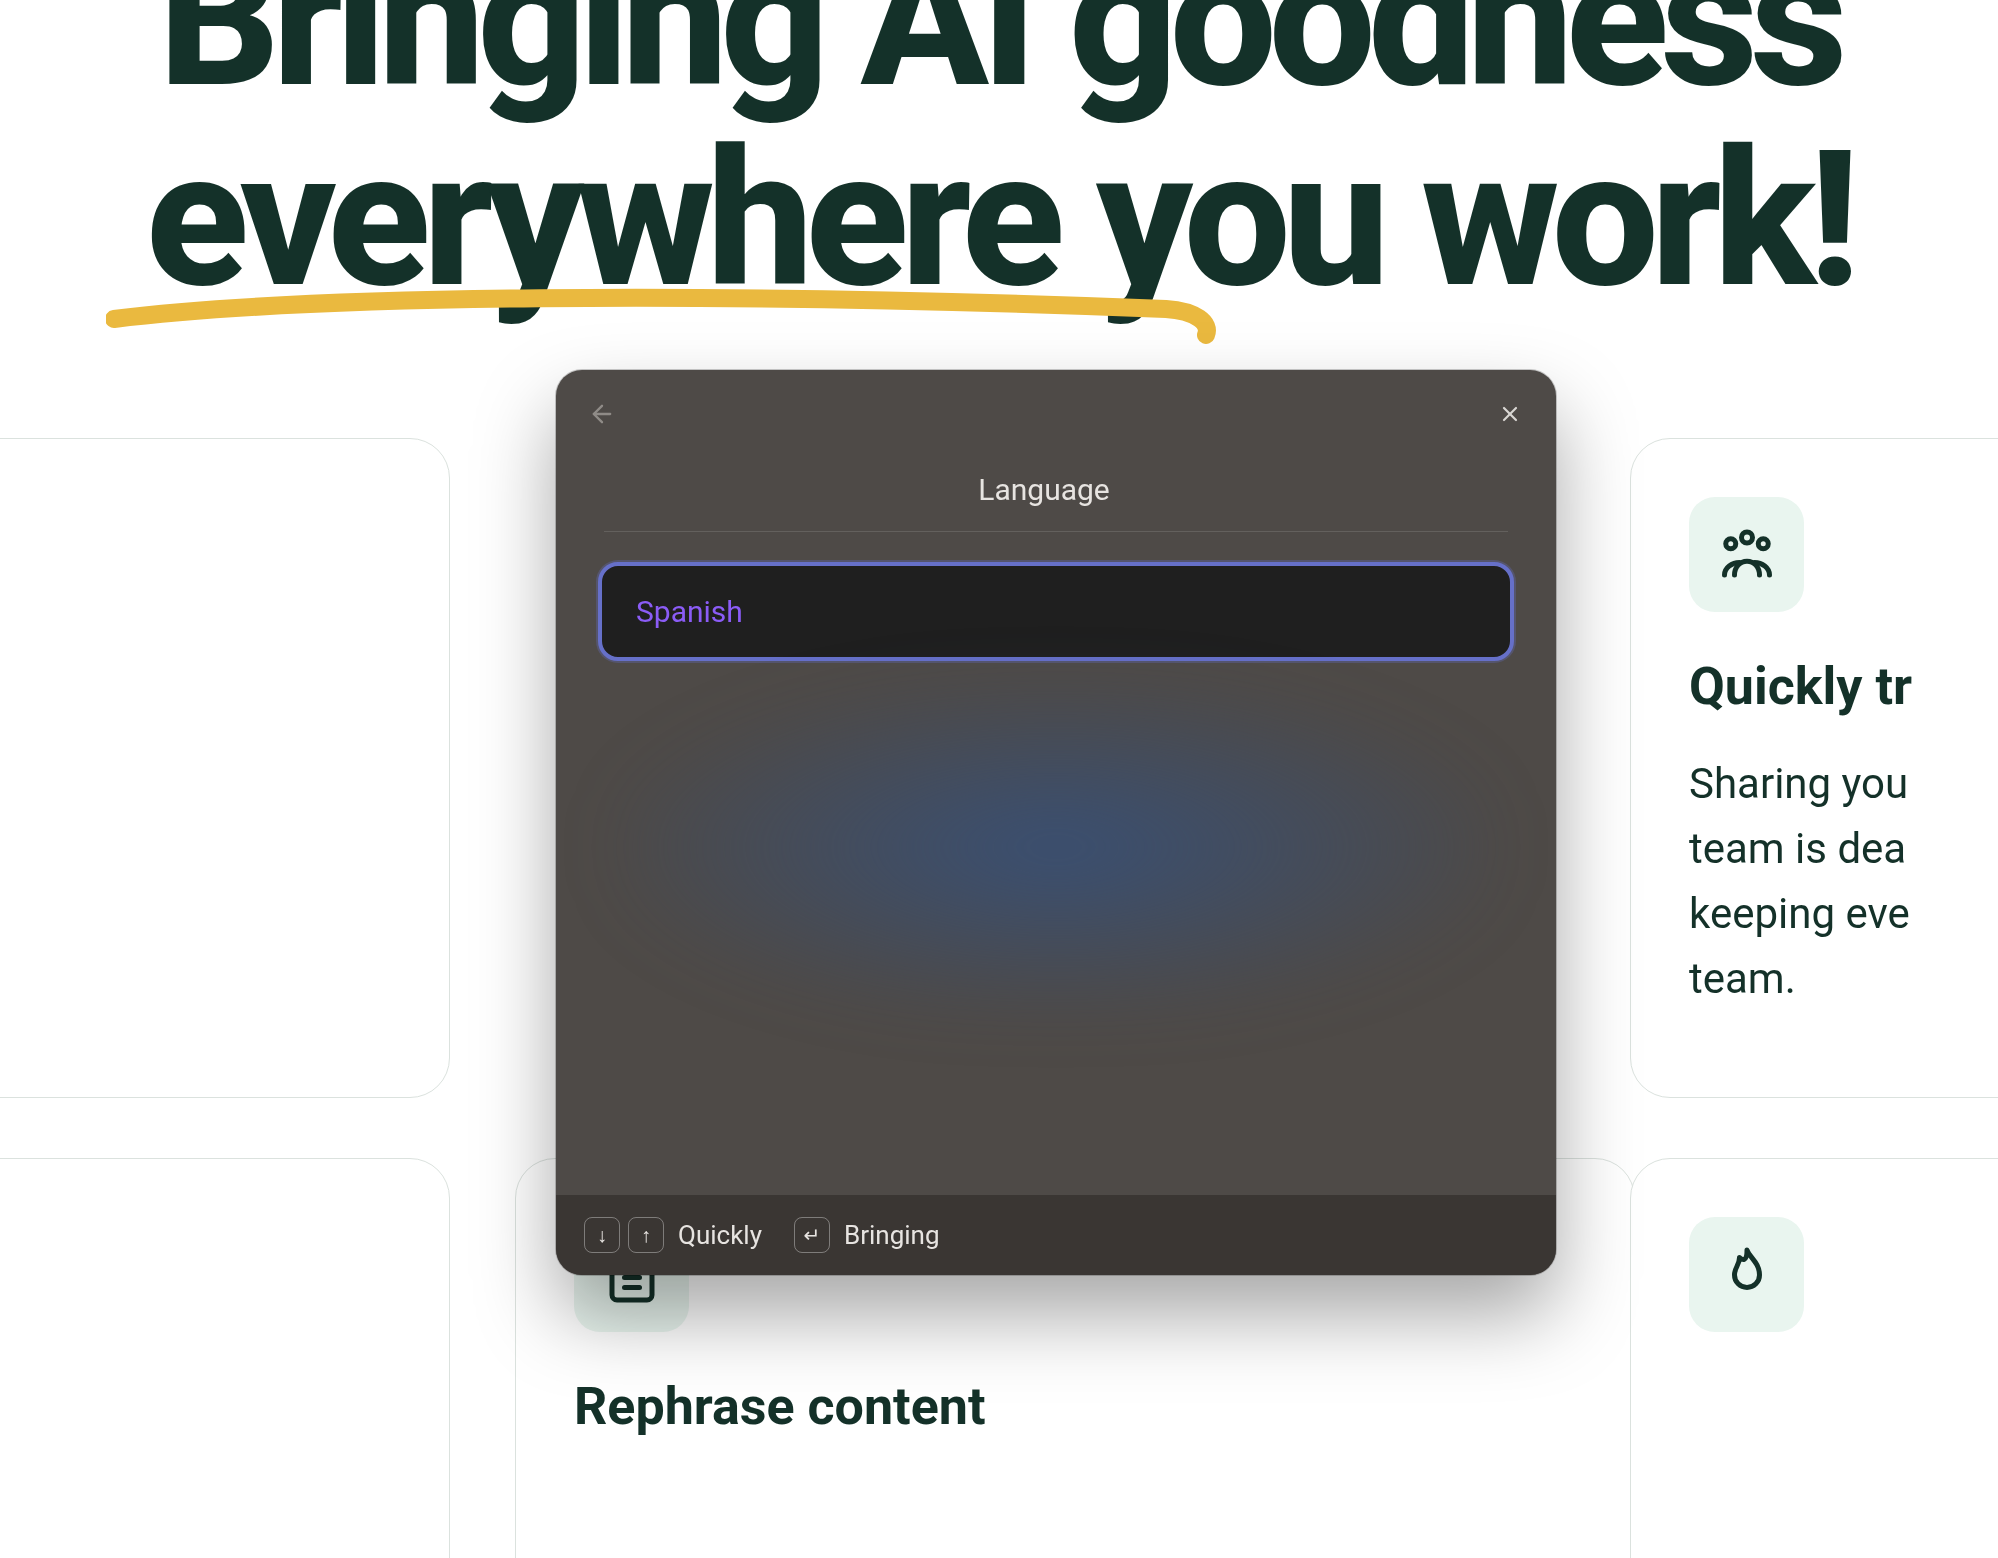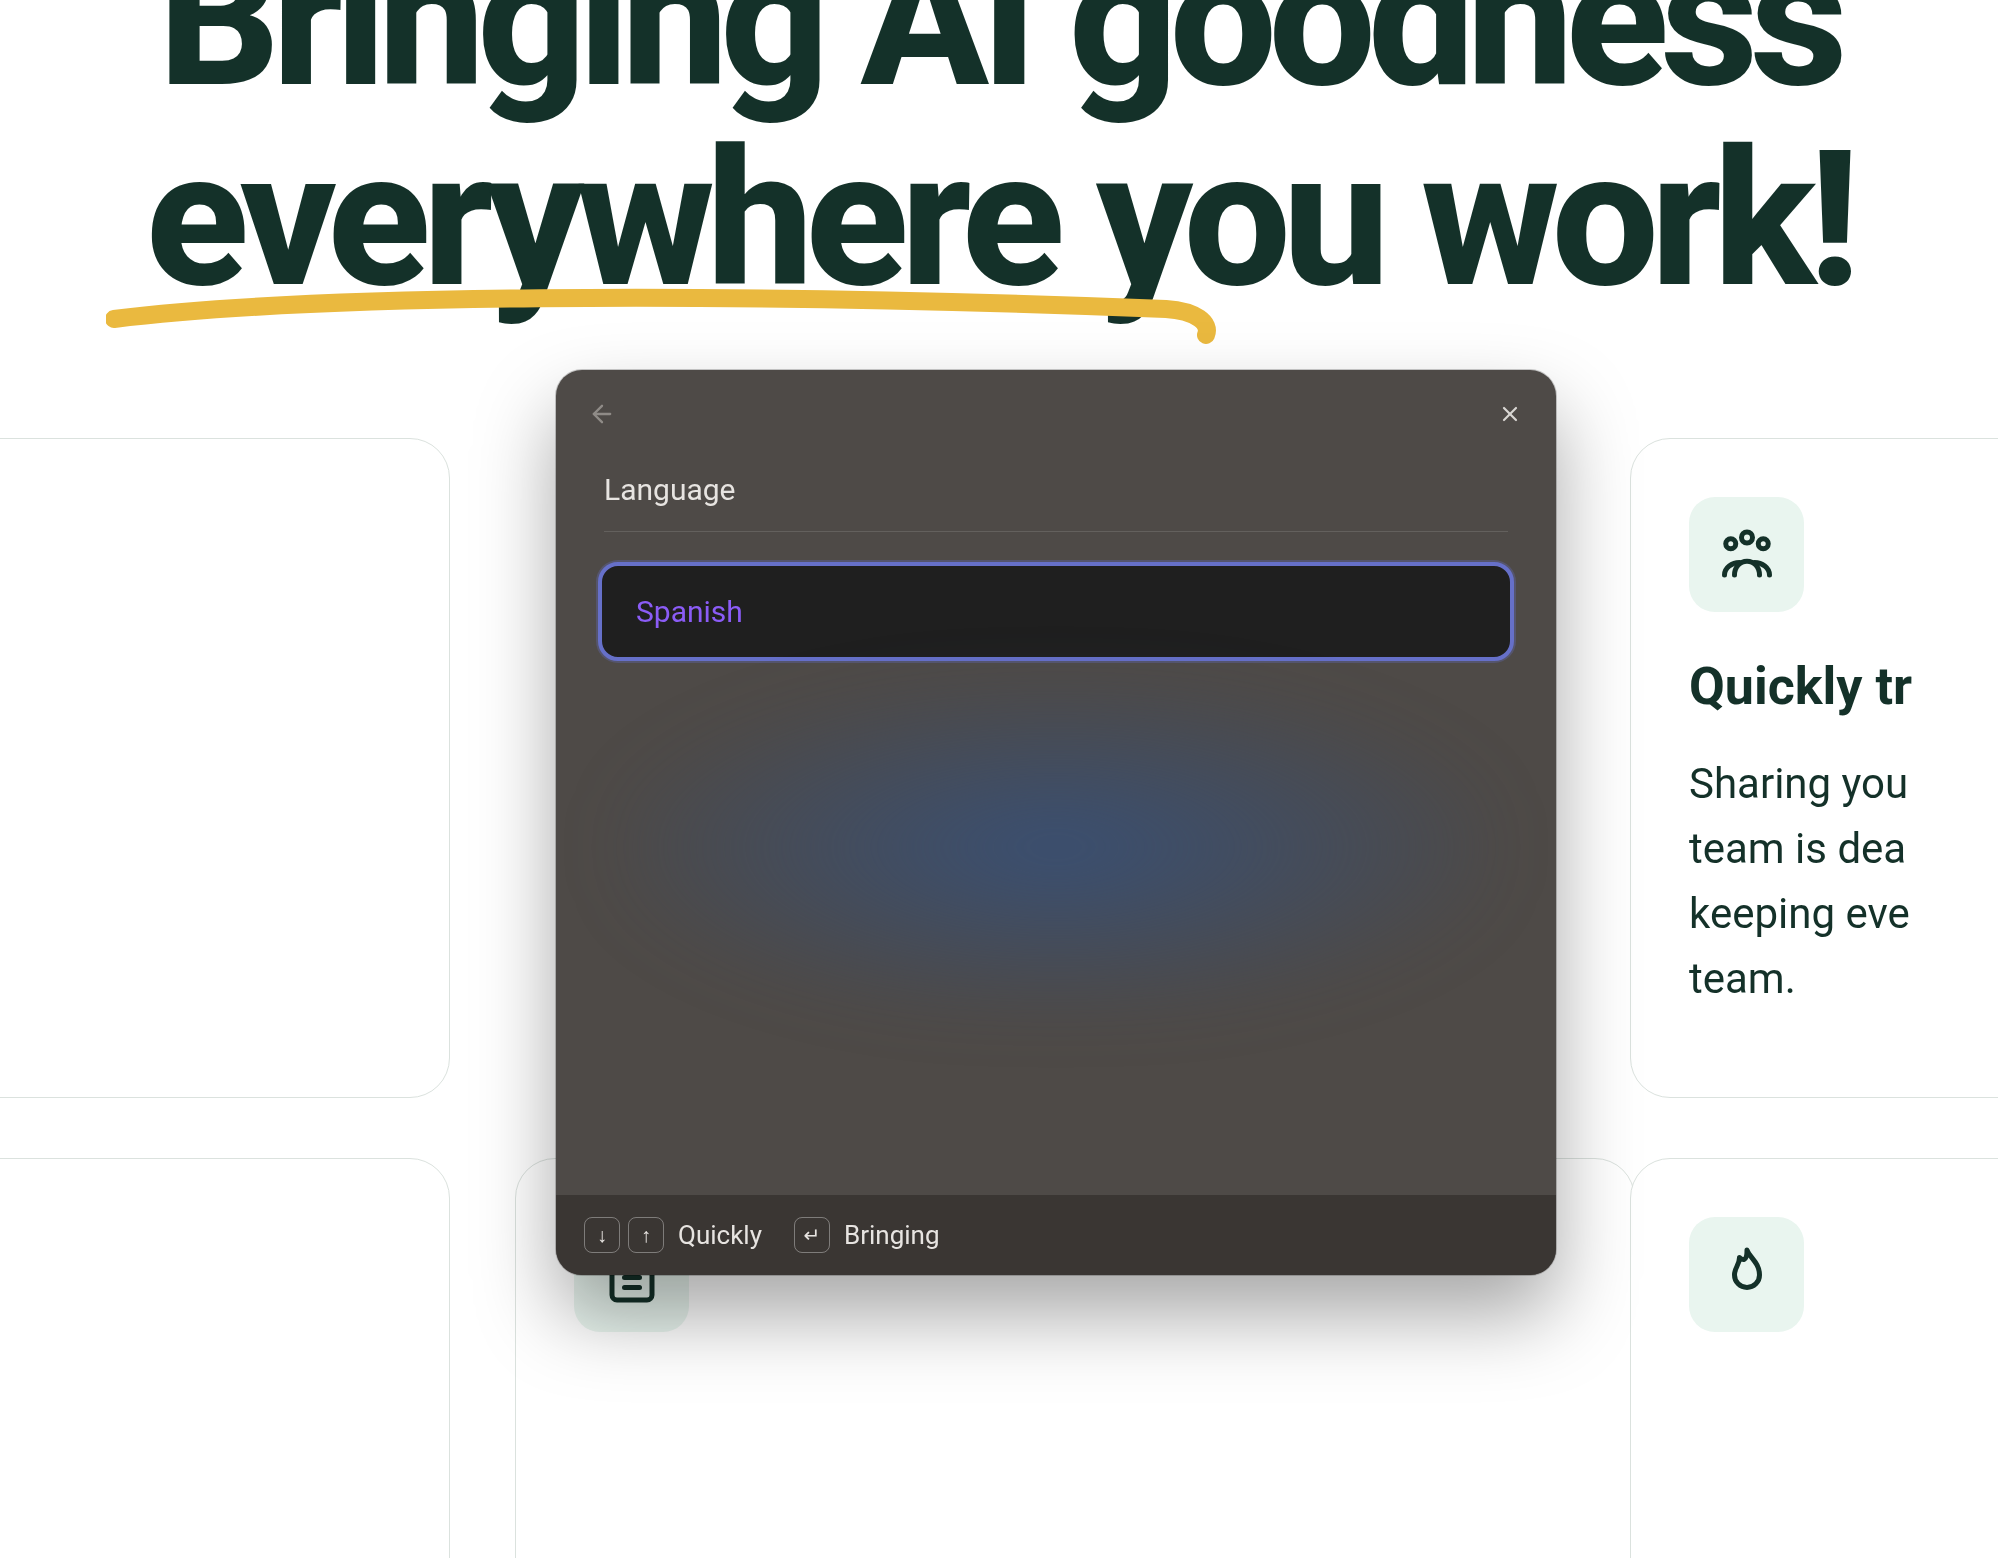--- a/index.html
+++ b/index.html
@@ -146,20 +146,21 @@
     width: 36px; height: 36px;
     display:flex; align-items:center; justify-content:center;
     color: #d9d6d3;
     cursor: pointer;
   }
   .modal-label {
     padding: 40px 72px 24px 48px;
     font-size: 30px;
     color: #e7e4e1;
     font-weight: 400;
+    text-align: center;
   }
   .modal-divider {
     margin: 0 48px;
     height: 1px;
     background: rgba(255,255,255,0.12);
   }
   .modal-content {
     flex: 1;
     padding: 30px 42px;
     position: relative;
@@ -244,20 +245,21 @@
   </div>
 
   <div class="card card-mid">
     <div class="card-icon-wrap">
       <svg viewBox="0 0 24 24" fill="none" stroke-width="2" stroke-linecap="round" stroke-linejoin="round">
         <path d="M14 2H6a2 2 0 0 0-2 2v16a2 2 0 0 0 2 2h12a2 2 0 0 0 2-2V8z"></path>
         <line x1="9" y1="13" x2="15" y2="13"></line>
         <line x1="9" y1="17" x2="15" y2="17"></line>
       </svg>
     </div>
+    <div class="card-title">Rephrase content</div>
   </div>
 
   <div class="card card-right-1">
     <div class="card-icon-wrap">
       <svg viewBox="0 0 24 24" fill="none" stroke-width="2" stroke-linecap="round" stroke-linejoin="round">
         <circle cx="12" cy="5" r="2.2"></circle>
         <circle cx="5.5" cy="7.5" r="2"></circle>
         <circle cx="18.5" cy="7.5" r="2"></circle>
         <path d="M3 20c0-3 3-5 6-5"></path>
         <path d="M21 20c0-3-3-5-6-5"></path>

